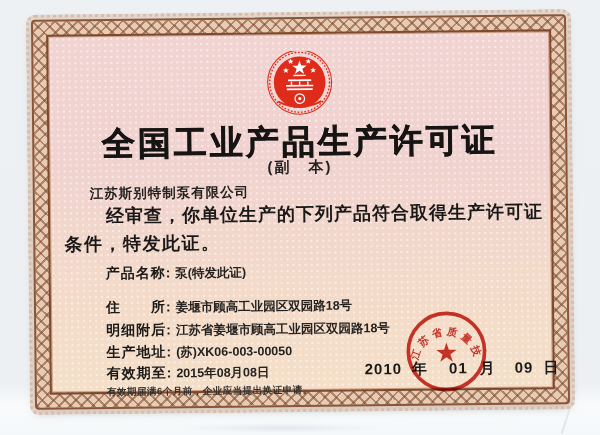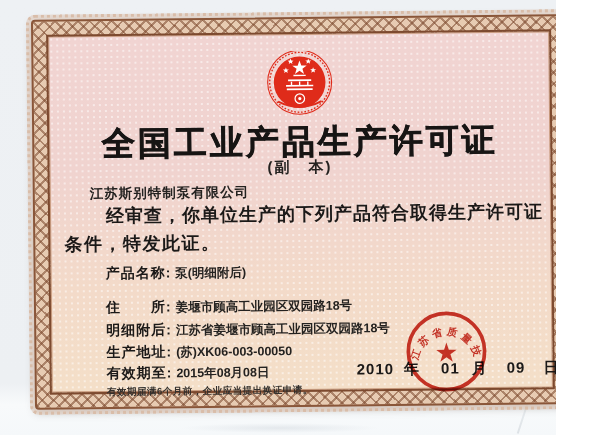--- a/index.html
+++ b/index.html
@@ -1,20 +1,20 @@
 <!DOCTYPE html>
 <html><head>
 <meta charset="utf-8">
 <style>
   * { margin:0; padding:0; box-sizing:border-box; }
   html,body { width:600px; height:435px; }
   body { font-family:"Liberation Sans", sans-serif; }
 
   .stage {
-    position:relative; width:556px; height:435px; overflow:hidden;
+    position:relative; width:600px; height:435px; overflow:hidden;
     background:linear-gradient(180deg,#eef1f4 0%, #edf0f3 88%, #f8fafb 93%, #f5f8fa 100%);
   }
   
   .crease1 { position:absolute; right:28px; bottom:0; width:2px; height:60px;
     background:linear-gradient(180deg,transparent,#dde2e6); transform:rotate(18deg); }
   .crease2 { position:absolute; left:180px; bottom:2px; width:200px; height:10px;
     background:radial-gradient(ellipse at center, rgba(210,216,222,.5), transparent 70%); }
 
   
   .cert {
@@ -64,23 +64,23 @@
   .row1 { top:228px; } .row2 { top:262px; } .row3 { top:285px; }
   .row4 { top:307px; } .row5 { top:328px; }
 
   .footnote { position:absolute; left:55px; top:350px;
     font-size:9.5px; font-weight:700; color:#33302d; letter-spacing:.5px; }
 
   .dateline { position:absolute; left:305px; top:327px; display:flex;
     align-items:baseline; font-weight:800; color:#1b1918; z-index:1; }
   .dateline .num { font-size:15px; letter-spacing:1px; }
   .dateline .unit { font-size:15px; }
-  .d-year { margin-right:10px; } .u-year { margin-right:22px; }
+  .d-year { margin-right:10px;margin-left:8px; } .u-year { margin-right:22px; }
   .d-month { margin-right:12px; } .u-month { margin-right:20px; }
-  .d-day { margin-right:18px; }
+  .d-day { margin-right:10px; }
 
   .seal { position:absolute; left:354px; top:278px; width:82px; height:82px;
     z-index:2; mix-blend-mode:multiply; opacity:.92; }
   .seal text { font-weight:700; }
 </style>
 </head>
 <body>
 
 <div class="stage">
   <div class="crease1"></div>
@@ -115,21 +115,21 @@
       </svg>
 
       <div class="title">全国工业产品生产许可证</div>
       <div class="subtitle">(副　本)</div>
 
       <div class="company">江苏斯别特制泵有限公司</div>
       <div class="body1">经审查，你单位生产的下列产品符合取得生产许可证</div>
       <div class="body2">条件，特发此证。</div>
 
       <div class="row row1">
-        <span class="flabel">产品名称:</span><span class="fvalue">泵(明细附后)</span>
+        <span class="flabel">产品名称:</span><span class="fvalue">泵(特发此证)</span>
       </div>
       <div class="row row2">
         <span class="flabel">住　　所:</span><span class="fvalue">姜堰市顾高工业园区双园路18号</span>
       </div>
       <div class="row row3">
         <span class="flabel">明细附后:</span><span class="fvalue">江苏省姜堰市顾高工业园区双园路18号</span>
       </div>
       <div class="row row4">
         <span class="flabel">生产地址:</span><span class="fvalue">(苏)XK06-003-00050</span>
       </div>

